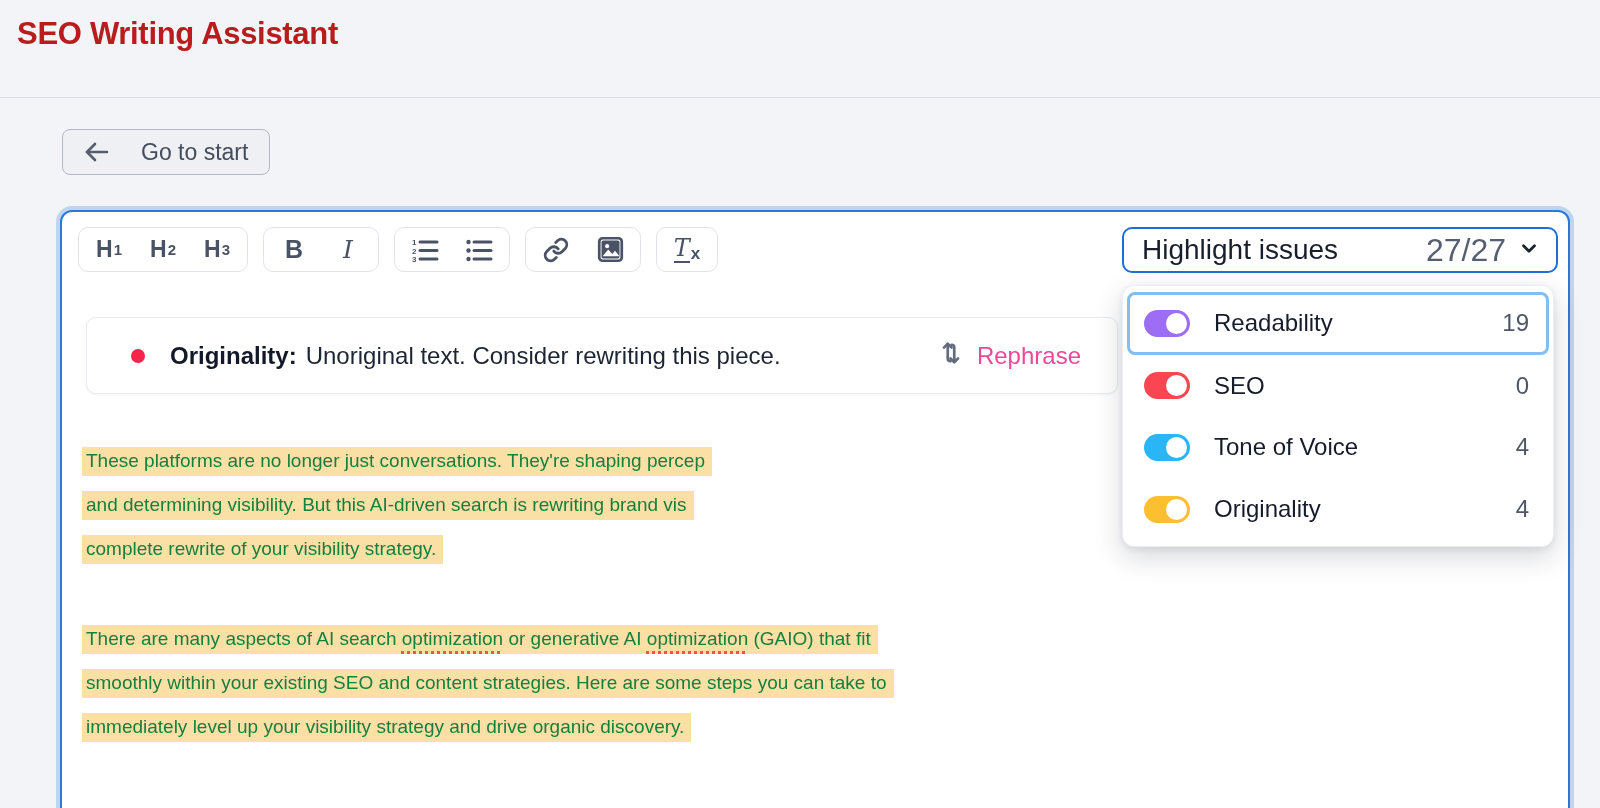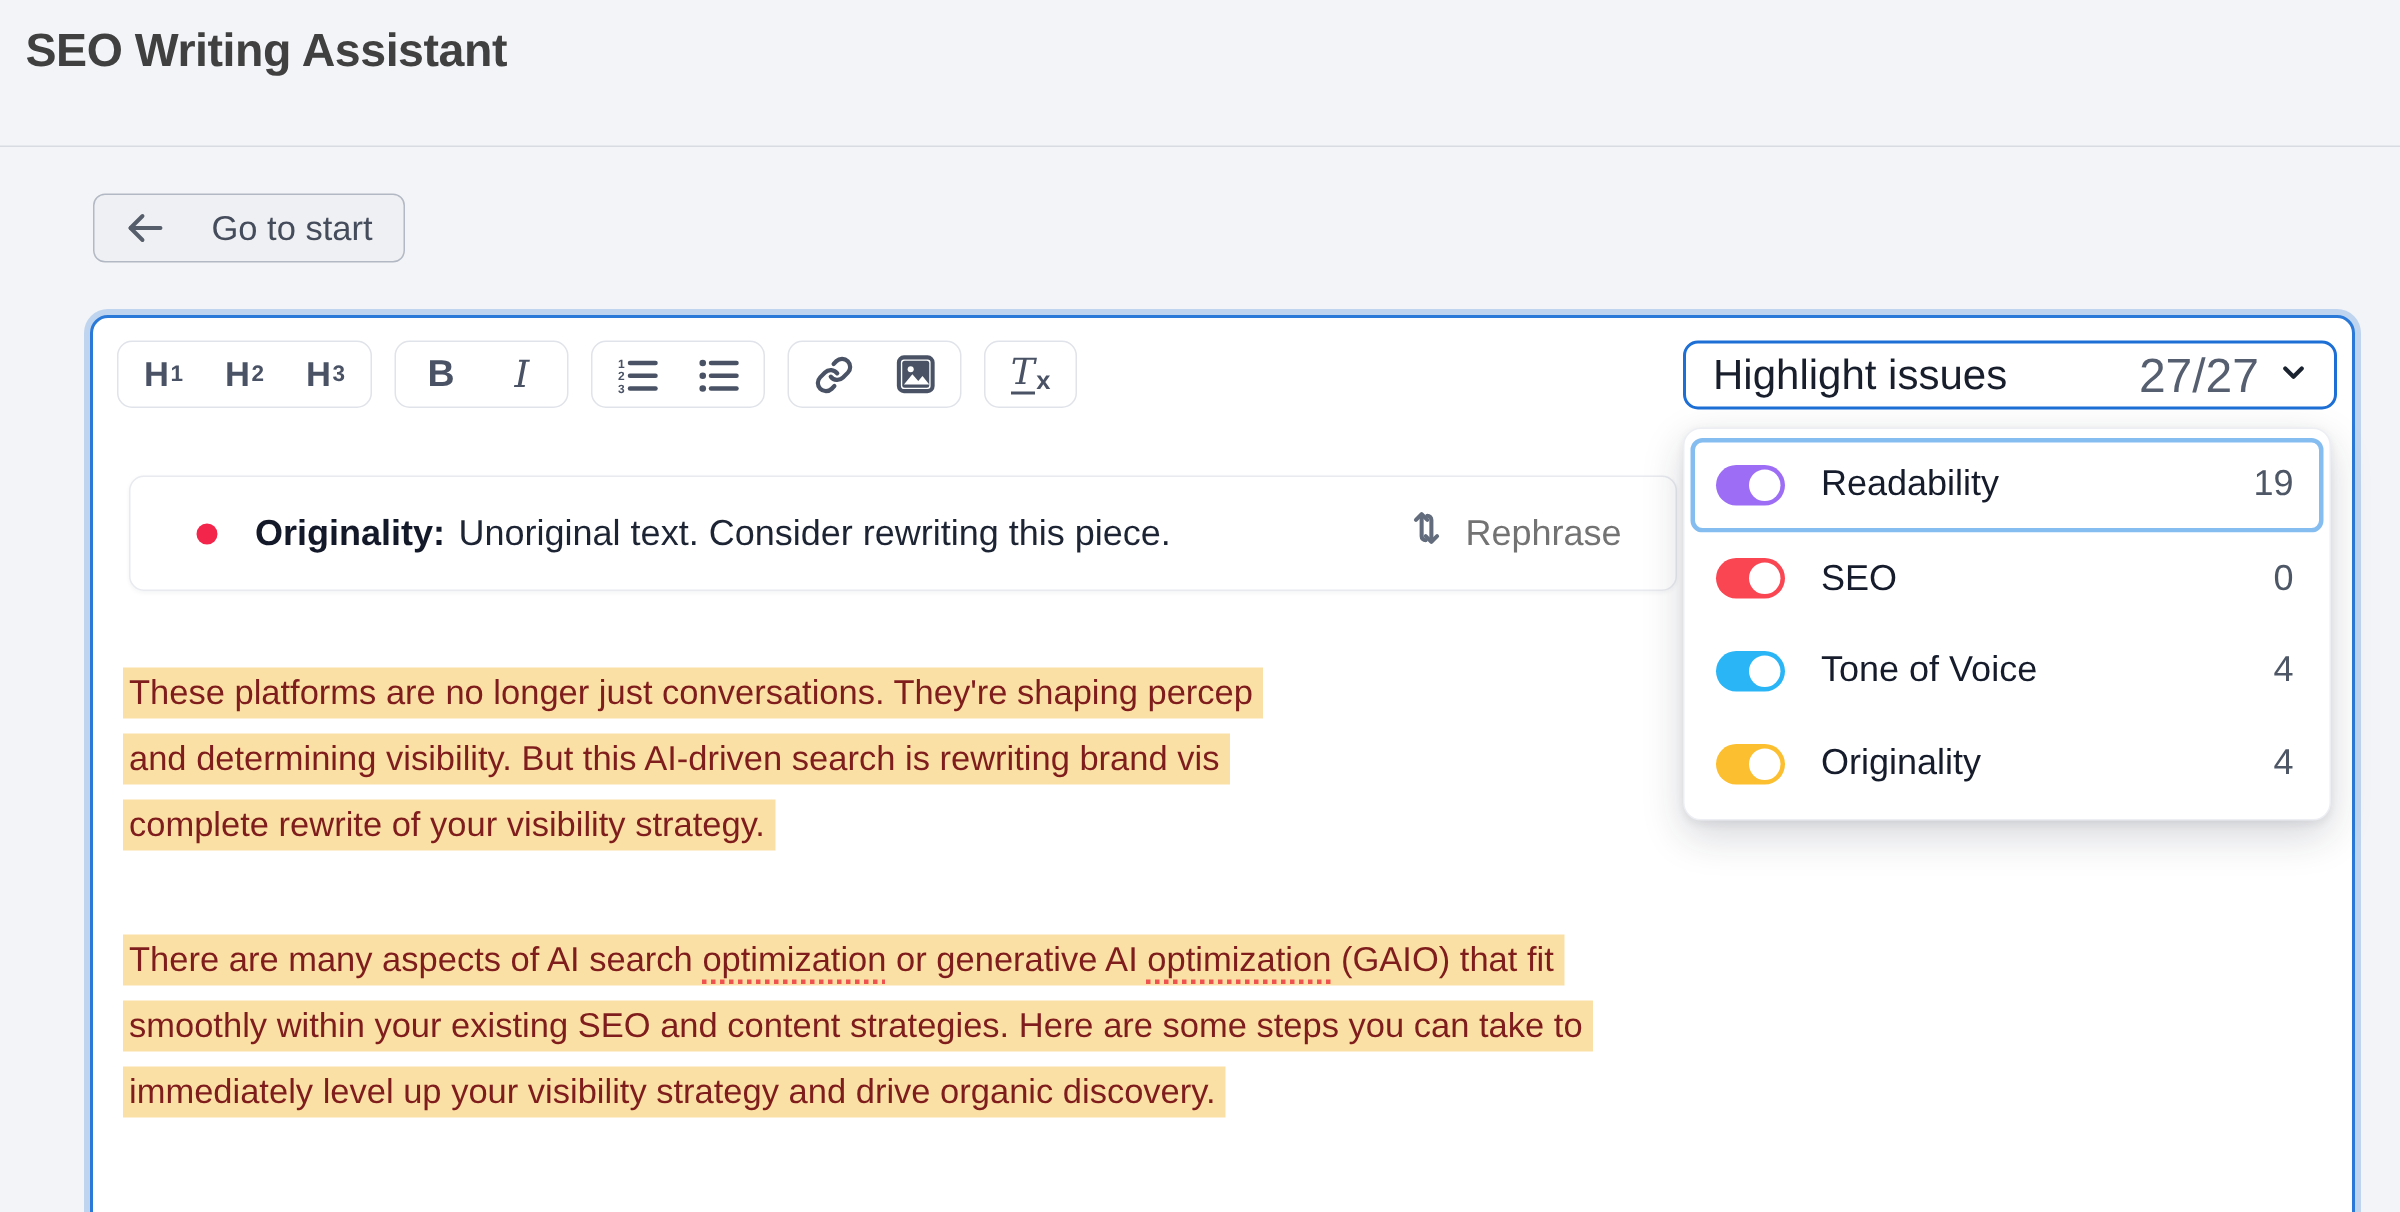--- a/index.html
+++ b/index.html
@@ -7,21 +7,21 @@
   body {
     font-family:"Liberation Sans", sans-serif;
     background:#f3f4f7;
     color:#1c2230;
     position:relative;
   }
 
   
   .page-title {
     position:absolute; left:17px; top:16px;
-    font-size:31px; font-weight:700; color:#404040; letter-spacing:-0.3px;
+    font-size:31px; font-weight:700; color:#b91c1c; letter-spacing:-0.3px;
   }
   .header-divider {
     position:absolute; left:0; top:97px; width:1600px; height:1px; background:#d8dbe2;
   }
 
   
   .go-to-start {
     position:absolute; left:62px; top:129px; height:46px;
     display:flex; align-items:center; gap:31px; padding:0 21px;
     background:#eff0f3; border:1px solid #b3b9c4; border-radius:8px;
@@ -76,29 +76,29 @@
     background:#fff; border:1px solid #e8eaef; border-radius:10px;
     box-shadow:0 1px 3px rgba(20,30,50,0.05);
     display:flex; align-items:center; padding:0 36px 0 44px;
   }
   .alert-dot { width:14px; height:14px; border-radius:50%; flex:none; }
   .alert-cat { font-weight:700; font-size:24px; color:#14192a; margin-left:25px; }
   .alert-msg { font-size:24px; color:#1d2433; margin-left:9px; }
   .rephrase-btn {
     margin-left:auto; display:flex; align-items:center; gap:13px;
     background:none; border:none; cursor:pointer;
-    font-size:24px; color:#737373; font-family:"Liberation Sans",sans-serif;
+    font-size:24px; color:#ec4899; font-family:"Liberation Sans",sans-serif;
   }
 
   
   .doc { position:absolute; left:24px; top:232px; }
   .para { margin-bottom:46px; }
   .line { height:44px; white-space:nowrap; }
   .hl {
-    font-size:23px; color:#7f1d1d; line-height:34px;
+    font-size:19px; color:#15803d; line-height:34px;
     padding:3px 7px 5px 4px; margin-left:-4px;
   }
   .misspelled {
     text-decoration:underline dotted #ef5350;
     text-decoration-thickness:3px; text-underline-offset:6px;
   }
 
   
   .dd-panel {
     position:absolute; left:1060px; top:73px; width:432px; height:262px;

